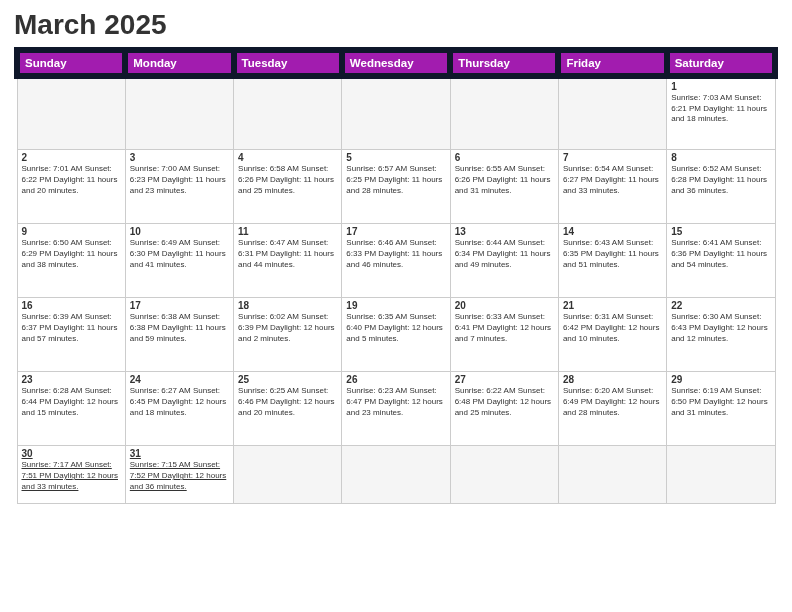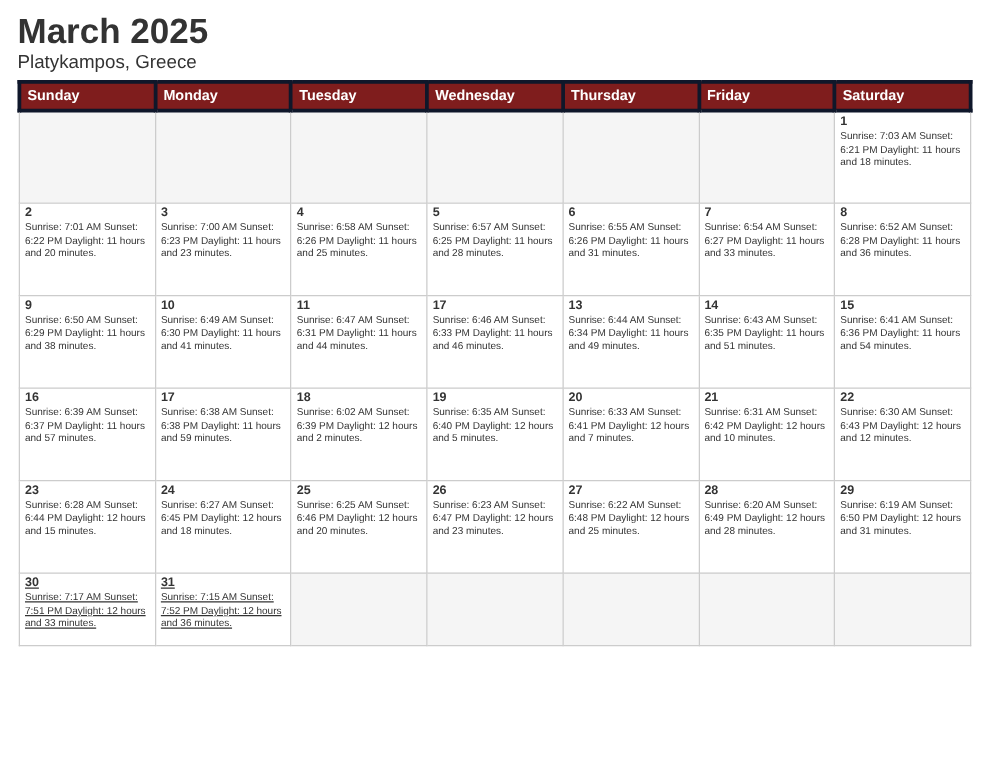--- a/index.html
+++ b/index.html
@@ -44,27 +44,27 @@
       font-size: 15px;
       font-weight: normal;
       color: #333;
     }
     .calendar {
       width: 100%;
       border-collapse: collapse;
       border: 1px solid #ccc;
     }
     .calendar th {
-      background: #7f1d1d;
+      background: #a21caf;
       color: #fff;
       font-size: 11.5px;
       font-weight: bold;
       padding: 4px 5px;
       text-align: left;
-      border: 3px solid #0f172a;
+      border: 6px solid #0f172a;
     }
     .calendar td {
       vertical-align: top;
       border: 1px solid #ccc;
       padding: 2px 4px;
       width: calc(100% / 7);
       height: 74px;
       font-size: 8.5px;
       color: #333;
       background: #fff;
@@ -88,21 +88,20 @@
       text-decoration: underline;
     }
   </style>
 </head>
 <body>
 
 <div class="page">
   <div class="header">
     <div class="title-block">
       <h1>March 2025</h1>
-      <h2>Platykampos, Greece</h2>
     </div>
   </div>
 
   <table class="calendar">
     <thead>
       <tr>
         <th>Sunday</th>
         <th>Monday</th>
         <th>Tuesday</th>
         <th>Wednesday</th>

